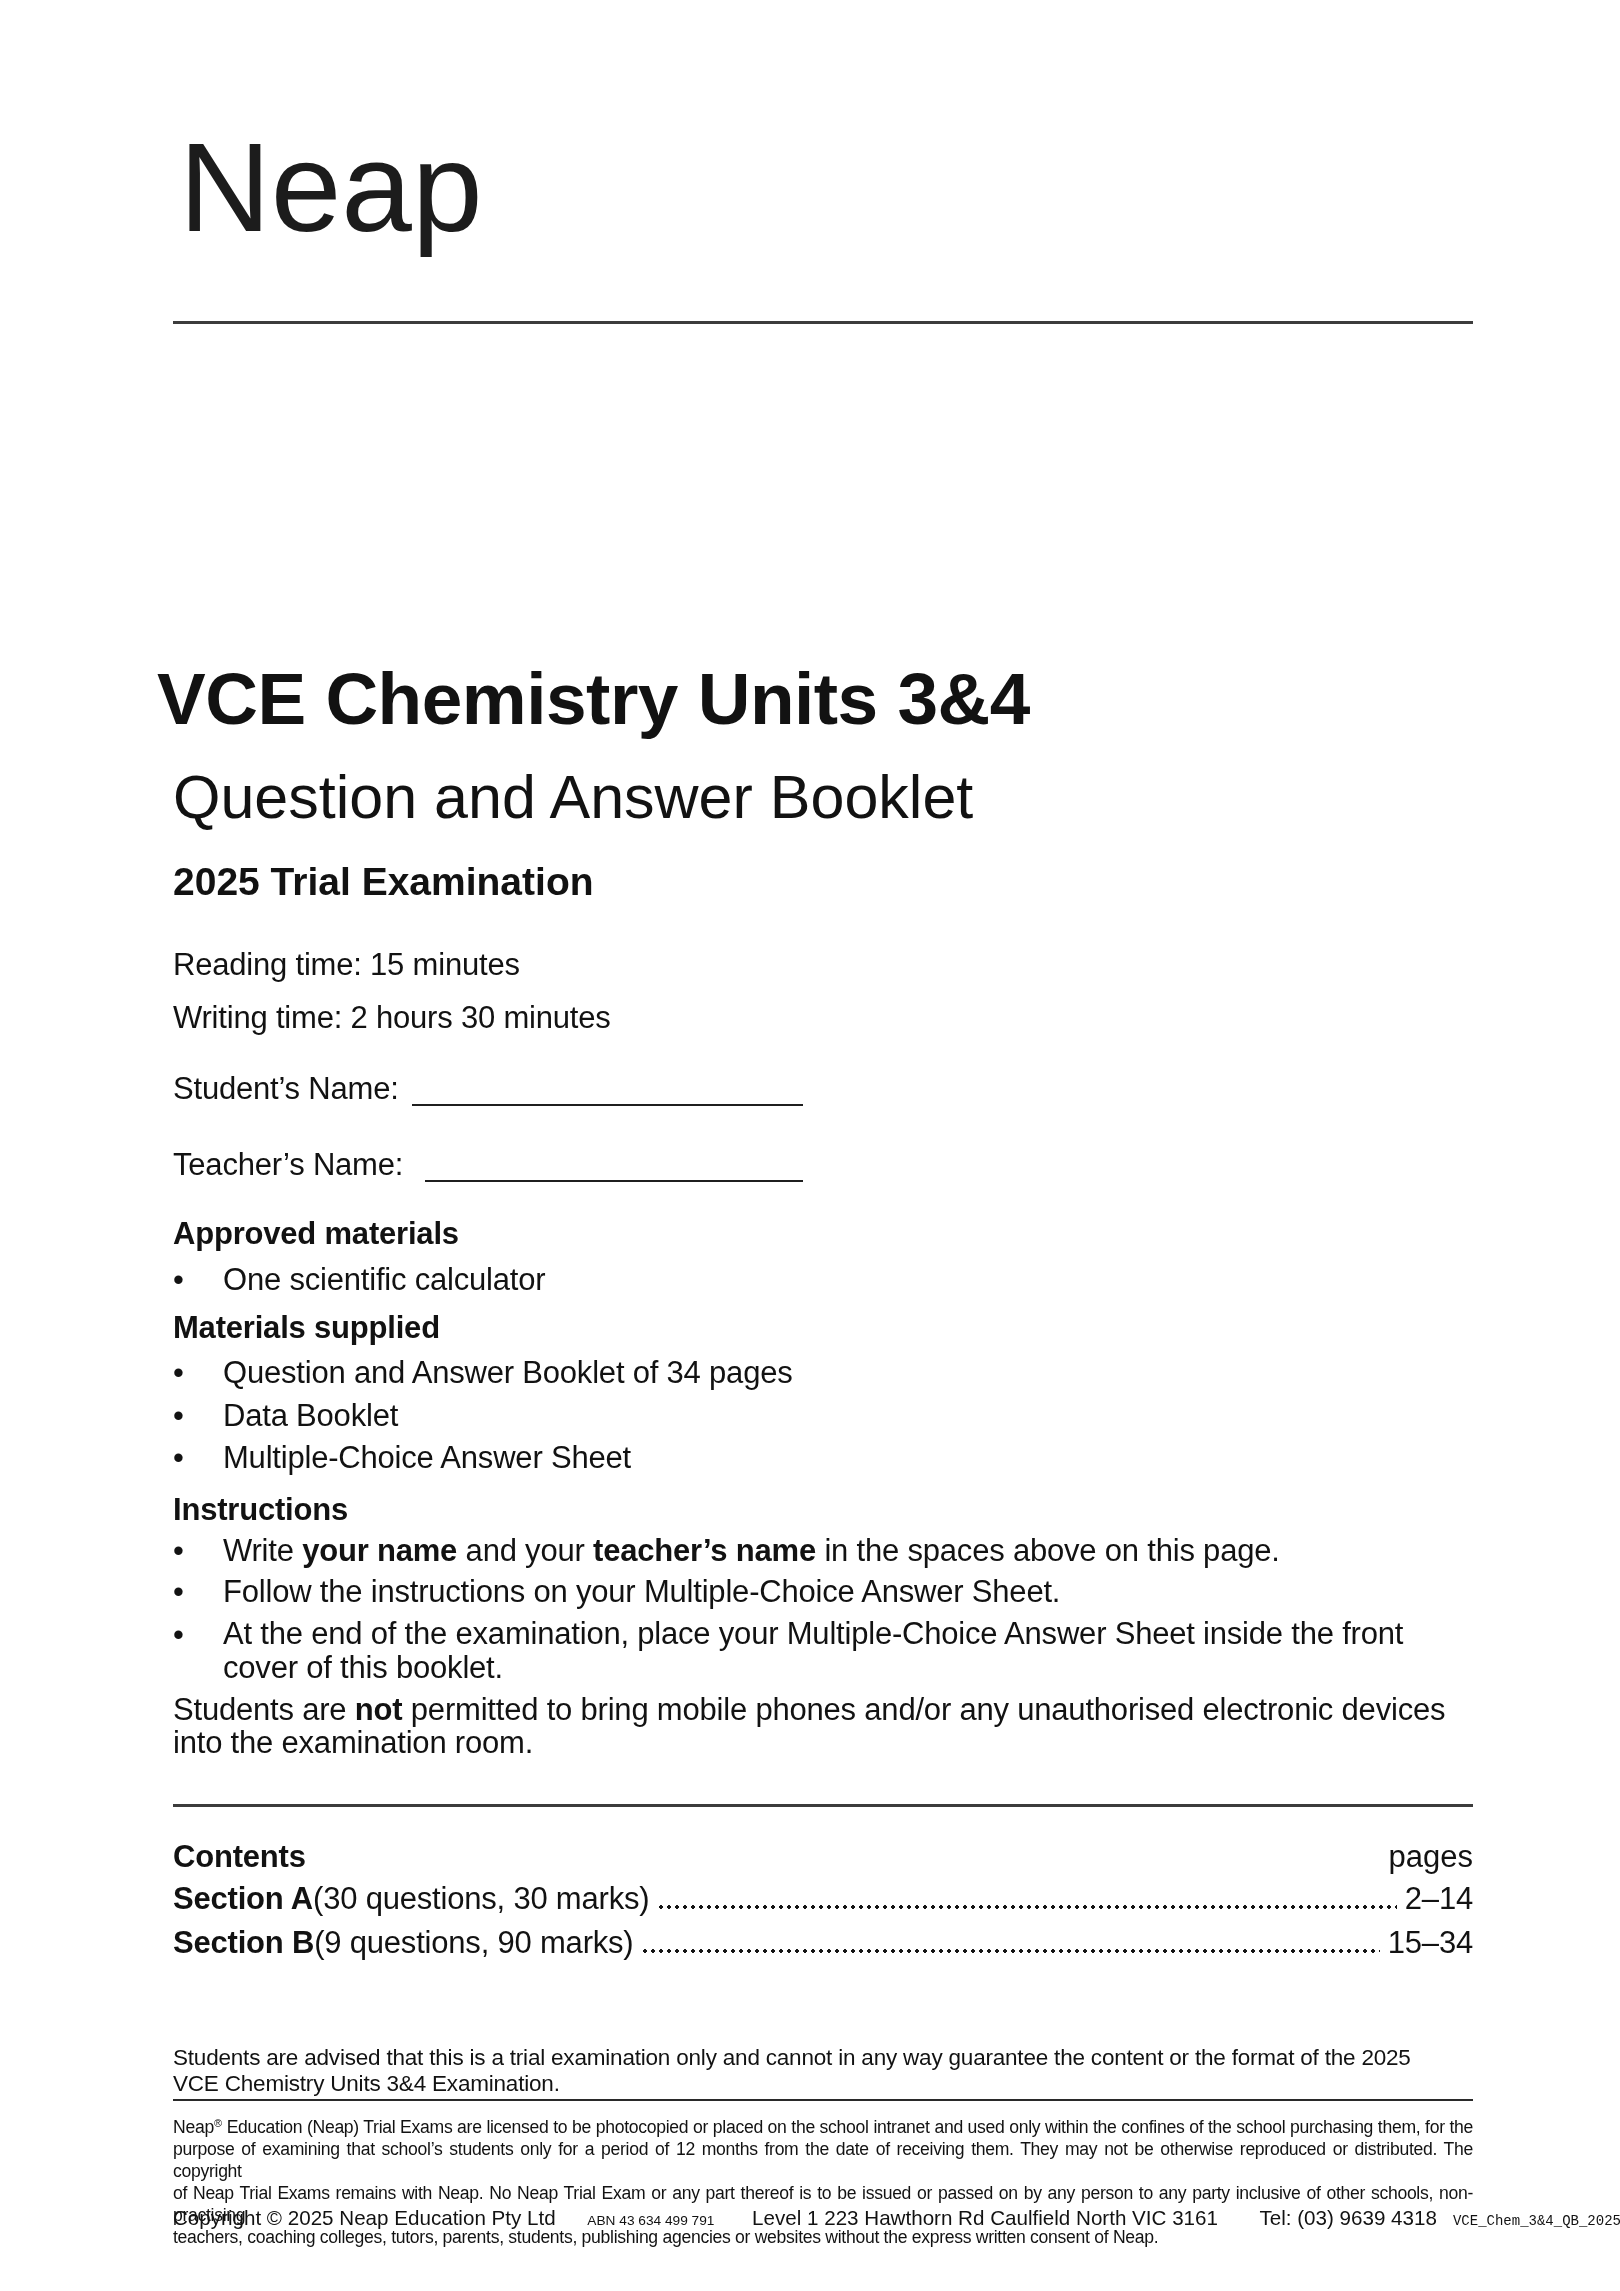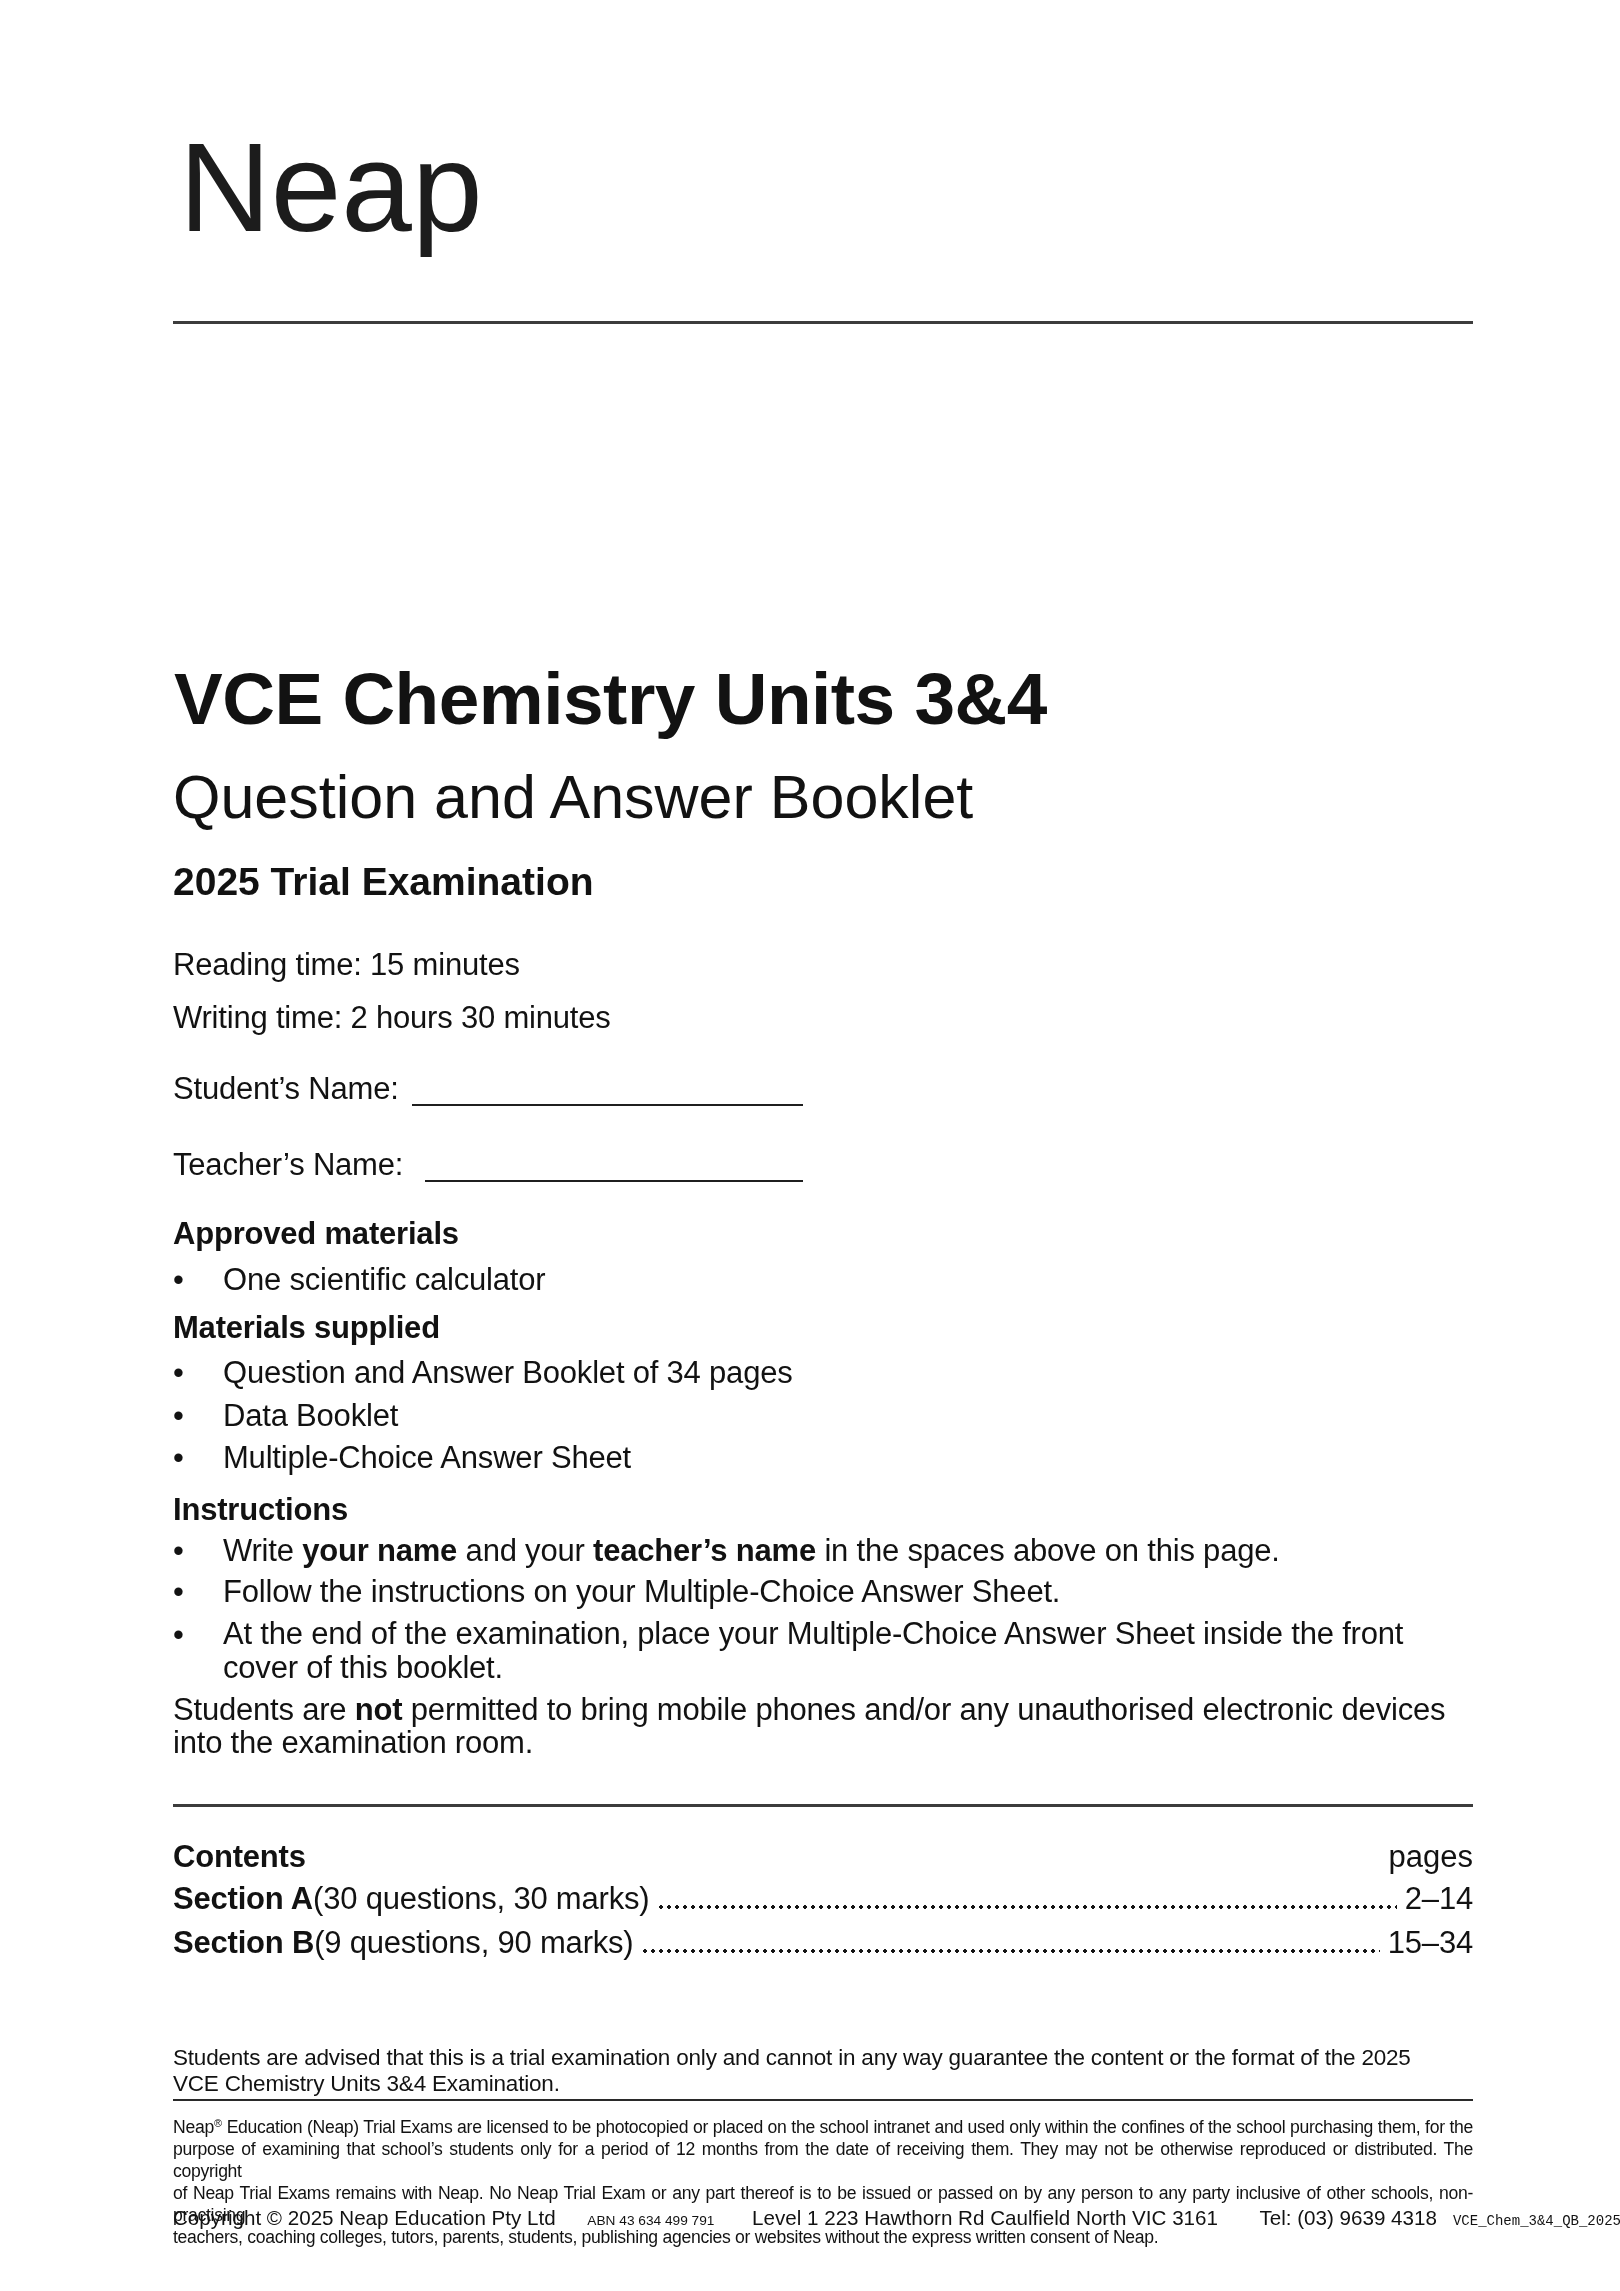--- a/index.html
+++ b/index.html
@@ -21,21 +21,21 @@
     letter-spacing:0px; color:#1c1c1c;
   }
 
   
   .rule { left:173px; width:1300px; background:#3c3c3c; }
   .rule1 { top:321px; height:2.9px; }
   .rule2 { top:1804px; height:2.9px; }
   .rule3 { top:2099px; height:2px; background:#2a2a2a; }
 
   
-  .title    { left:174px; top:662px; font-size:73px;  line-height:1; font-weight:bold; letter-spacing:-0.5px; }
+  .title    { left:157px; top:662px; font-size:73px;  line-height:1; font-weight:bold; letter-spacing:-0.5px; }
   .subtitle { left:173px; top:767px; font-size:61px;  line-height:1; font-weight:normal; }
   .examtype { left:173px; top:862px; font-size:39px;  line-height:1; font-weight:bold; }
 
   
   .bodytxt { font-size:31px; line-height:35px; letter-spacing:-0.2px; }
   .reading { left:173px; top:947px; }
   .writing { left:173px; top:1000px; }
 
   .namerow { left:173px; width:630px; display:flex; align-items:flex-end; }
   .namerow.student { top:1071px; }

